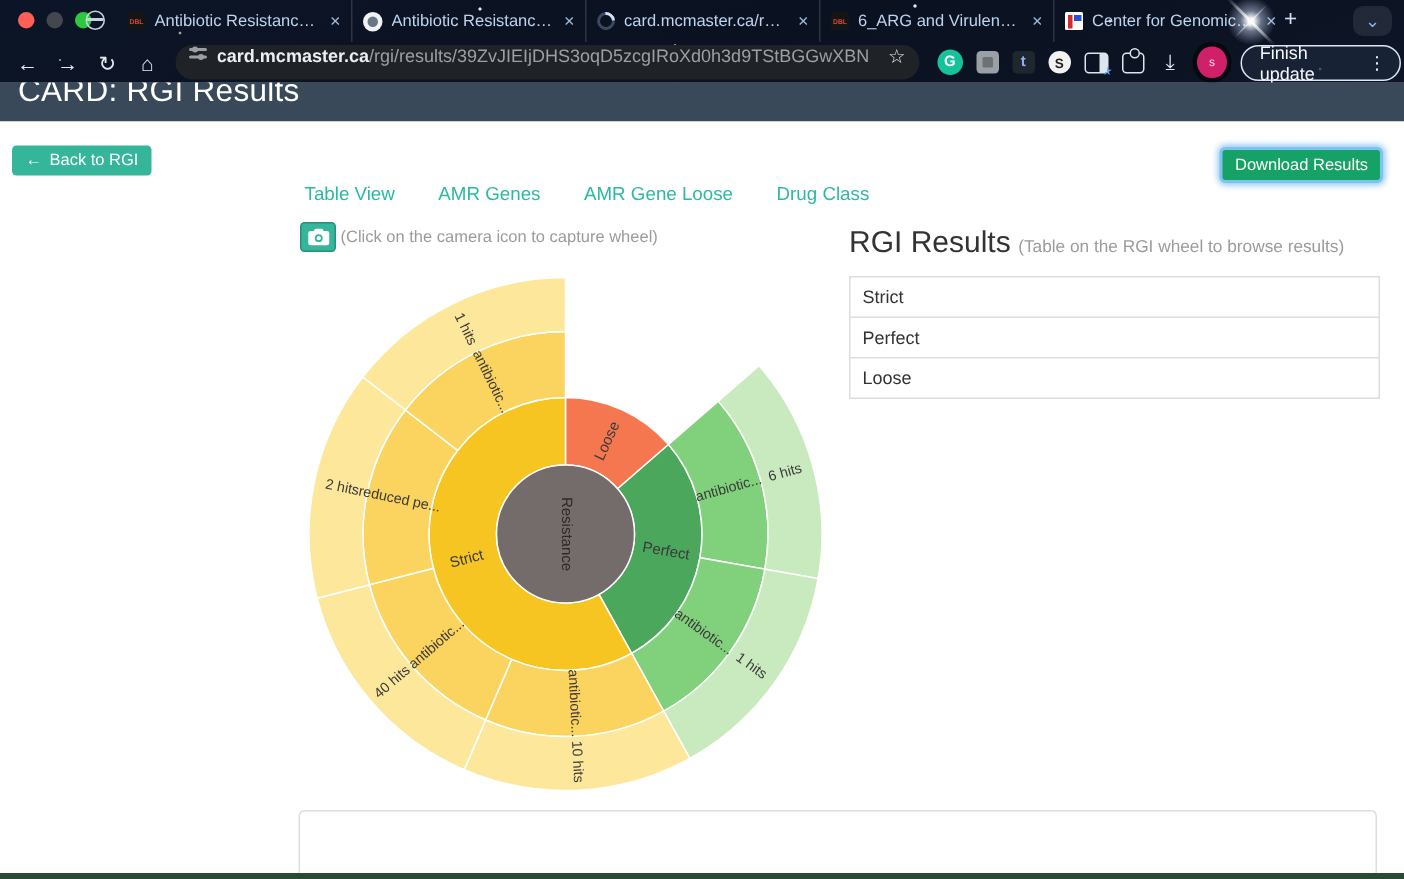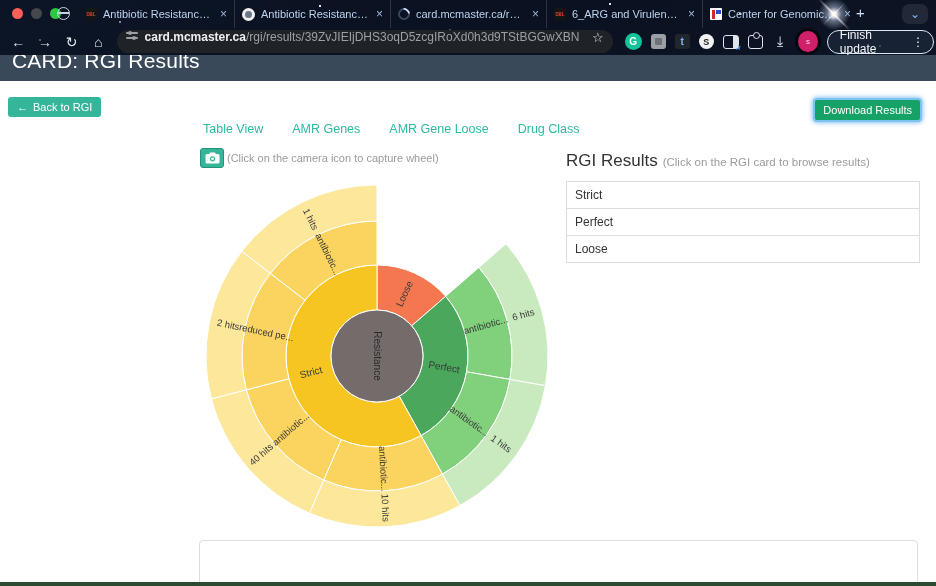--- a/index.html
+++ b/index.html
@@ -93,21 +93,21 @@
 
   .dlresults { position:absolute; right:14px; top:17px; background:#16a266; color:#fff; font-size:11px; border:2px solid #7cc3f0; box-shadow:0 0 4px 1px rgba(110,180,240,.8); border-radius:4px; padding:4px 8px; }
 
   .camrow { position:absolute; left:200px; top:67px; display:flex; align-items:center; gap:3px; }
   .cambtn { width:24px; height:20px; background:#35b69b; border:1px solid #27907b; border-radius:3px; display:flex; align-items:center; justify-content:center; }
   .camcaption { color:#9b9b9b; font-size:11px; }
 
   .wheel { position:absolute; left:205px; top:103px; width:344px; height:344px; }
 
   .results { position:absolute; left:566px; top:70px; width:354px; }
-  .results .rtitle { font-size:17px; color:#333; font-weight:500; display:inline; }
+  .results .rtitle { font-size:20px; color:#333; font-weight:500; display:inline; }
   .results .rhint { font-size:11.5px; color:#9b9b9b; margin-left:5px; }
   .rtable { margin-top:10px; width:354px; border:1px solid #ddd; }
   .rtable .hrow { font-weight:bold; }
   .rtable .row { font-size:12px; color:#333; padding:6px 8px; border-top:1px solid #ddd; }
   .rtable .row:first-child { border-top:none; }
 
   .bottombox { position:absolute; left:199px; top:459px; width:719px; height:70px; border:1px solid #ddd; border-radius:4px; background:#fff; }
   .footerstrip { position:absolute; left:0; bottom:0; width:936px; height:4px; background:#2b4a2f; }
 </style>
 </head>
@@ -246,21 +246,21 @@
           <path d="M36.79208288980277,67.31084511410923 A171,171 0 0 1 171.99999999999997,1 L171.99999999999997,37 A135,135 0 0 0 65.25690754458113,89.35066719534939 Z" fill="#fce79b" stroke="#ffffff" stroke-width="1"></path>
           <text transform="translate(122.24260079525803,70.54458504160587) rotate(423.875)" text-anchor="middle" dominant-baseline="middle" font-size="9.5" fill="#3a3a3a">antibiotic...</text>
           <text transform="translate(105.06969310512584,35.52899934800081) rotate(423.875)" text-anchor="middle" dominant-baseline="middle" font-size="9.5" fill="#3a3a3a">1 hits</text>
           <text transform="translate(106.16596045428868,189.02584027570205) rotate(345.5)" text-anchor="middle" dominant-baseline="middle" font-size="10" fill="#3a3a3a">Strict</text>
           <circle cx="172" cy="172" r="46" fill="#746b6b" stroke="#ffffff"></circle>
           <text transform="translate(172,172) rotate(90)" text-anchor="middle" dominant-baseline="middle" font-size="10" fill="#2e2929">Resistance</text>
         </svg>
     </div>
 
     <div class="results">
-      <span class="rtitle">RGI Results</span><span class="rhint">(Click on the RGI card to browse results)</span>
+      <span class="rtitle">RGI Results</span><span class="rhint">(Table on the RGI wheel to browse results)</span>
       <div class="rtable" id="rtable">
       <div class="row">Strict</div>
           <div class="row">Perfect</div>
           <div class="row">Loose</div>
         </div>
     </div>
 
     <div class="bottombox"></div>
   </div>
 

